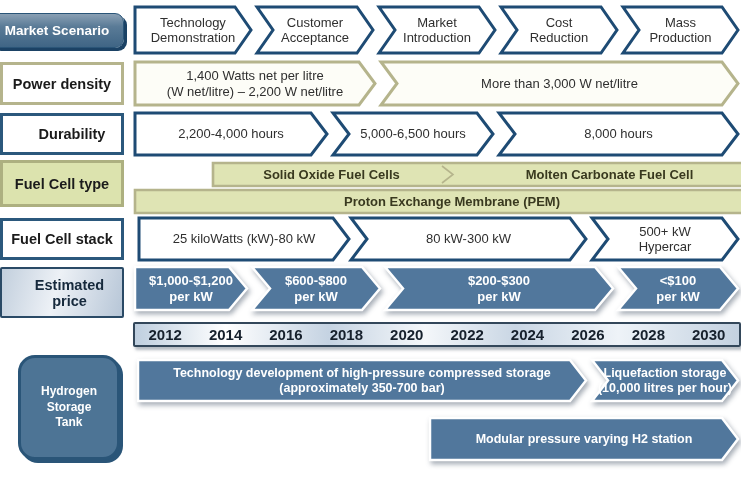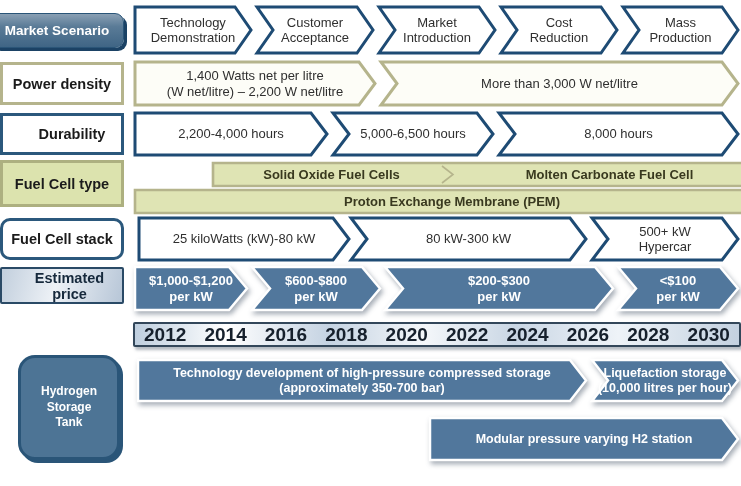--- a/index.html
+++ b/index.html
@@ -48,21 +48,21 @@
          background:linear-gradient(180deg,#8aa0b4 0%,#5a7b97 38%,var(--c-badge-blue) 100%);
          border:1px solid #2a5578;box-shadow:3px 3px 0 #1b4265;
          display:flex;align-items:center;justify-content:center;
          color:#fff;font-weight:bold;font-size:13.5px;}
 
   
   .timeline{position:absolute;left:133px;top:322px;width:608px;height:25px;box-sizing:border-box;
             border:2px solid #33475a;border-radius:2px;
             background:linear-gradient(90deg,#bfcfdf 0%,#ffffff 15%,#c5d3e2 32%,#f4f7fa 48%,#c9d6e4 63%,#eef3f8 80%,#c3d1e0 100%);
             display:flex;align-items:center;justify-content:space-around;
-            font-weight:bold;font-size:19px;color:#16202c;
+            font-weight:bold;font-size:15px;color:#16202c;
             box-shadow:2px 3px 3px rgba(44,60,80,.35);}
 
   
   .tank{position:absolute;left:18px;top:355px;width:102px;height:105px;box-sizing:border-box;
         background:var(--c-tank-blue);border:3px solid var(--c-steel-dark);border-radius:17px;
         box-shadow:3px 3px 0 var(--c-steel-dark);
         display:flex;align-items:center;justify-content:center;text-align:center;
         color:#fff;font-weight:bold;font-size:12px;line-height:1.3;white-space:pre-line;}
 
   .divider-svg{position:absolute;z-index:2;}
@@ -114,24 +114,24 @@
 
   <div class="rowlabel lab-olive-border" style="top:62px;height:43px;">
     <span>Power density</span>
   </div>
   <div class="rowlabel lab-navy-border" style="top:113px;height:42px;padding-left:20px;">
     <span>Durability</span>
   </div>
   <div class="rowlabel lab-olive-fill" style="top:160px;height:47px;">
     <span>Fuel Cell type</span>
   </div>
-  <div class="rowlabel lab-navy-border" style="top:218px;height:42px;border-radius:10px;">
+  <div class="rowlabel lab-navy-border" style="top:218px;height:42px;">
     <span>Fuel Cell stack</span>
   </div>
-  <div class="rowlabel lab-price" style="top:267px;height:37px;padding-left:15px;">
+  <div class="rowlabel lab-price" style="top:267px;height:51px;padding-left:15px;">
     <span>Estimated price</span>
   </div>
 
   <div class="chev olive" style="left:135px;top:62px;width:240px;height:43px;--tip:16;--notch:0">
       <svg class="shape" viewBox="0 0 240 43" preserveAspectRatio="none">
         <polygon points="0,0 224,0 240,21.5 224,43 0,43" fill="#fdfdf7" stroke="#b5b48c" stroke-width="3" stroke-linejoin="miter"></polygon>
       </svg>
     <div class="txt">1,400 Watts net per litre
 (W net/litre) – 2,200 W net/litre</div>
   </div>

